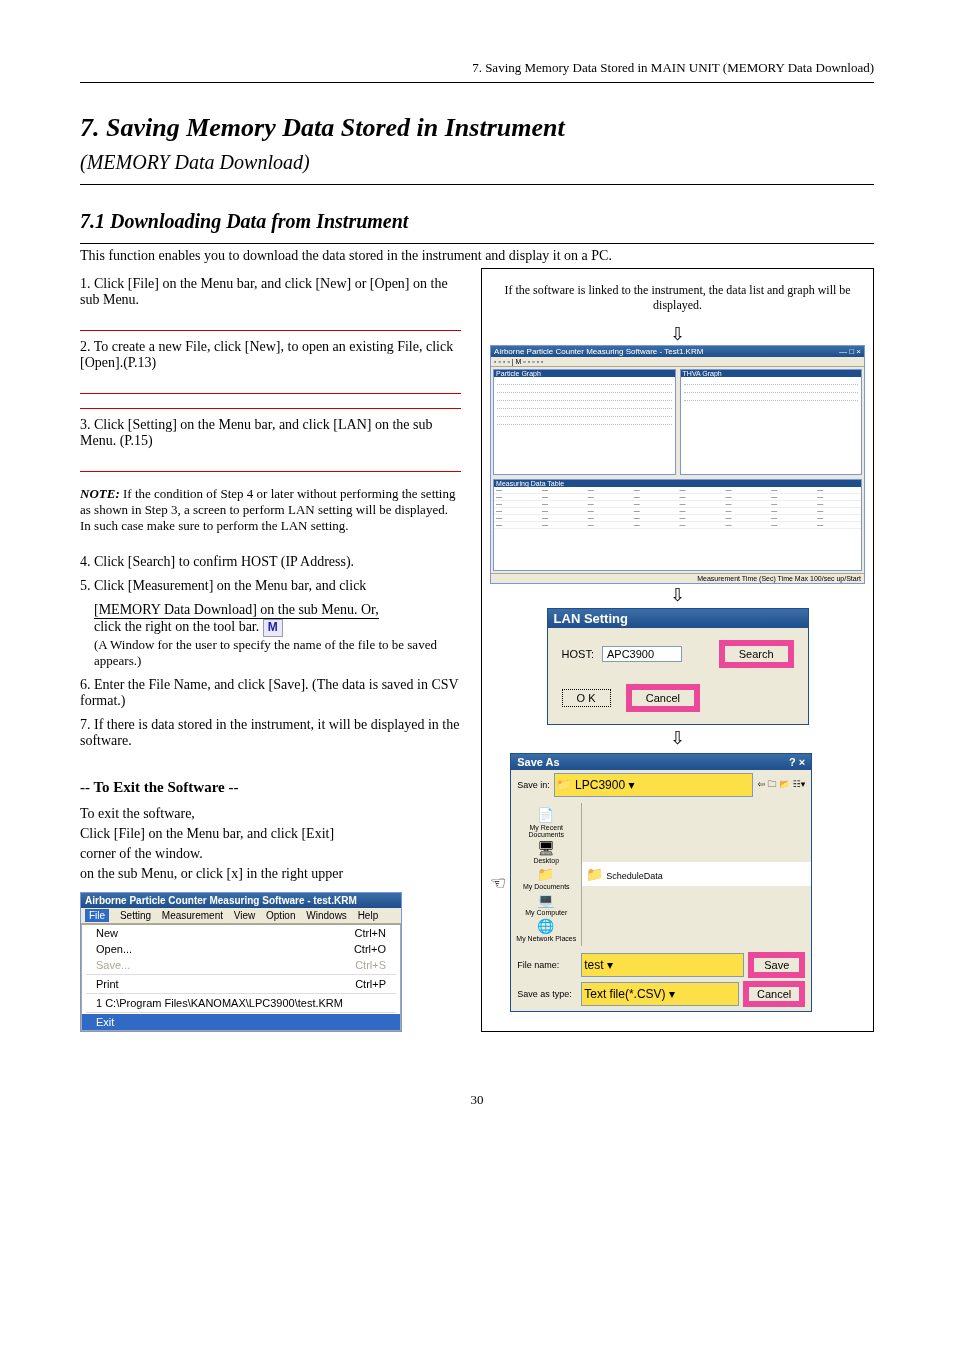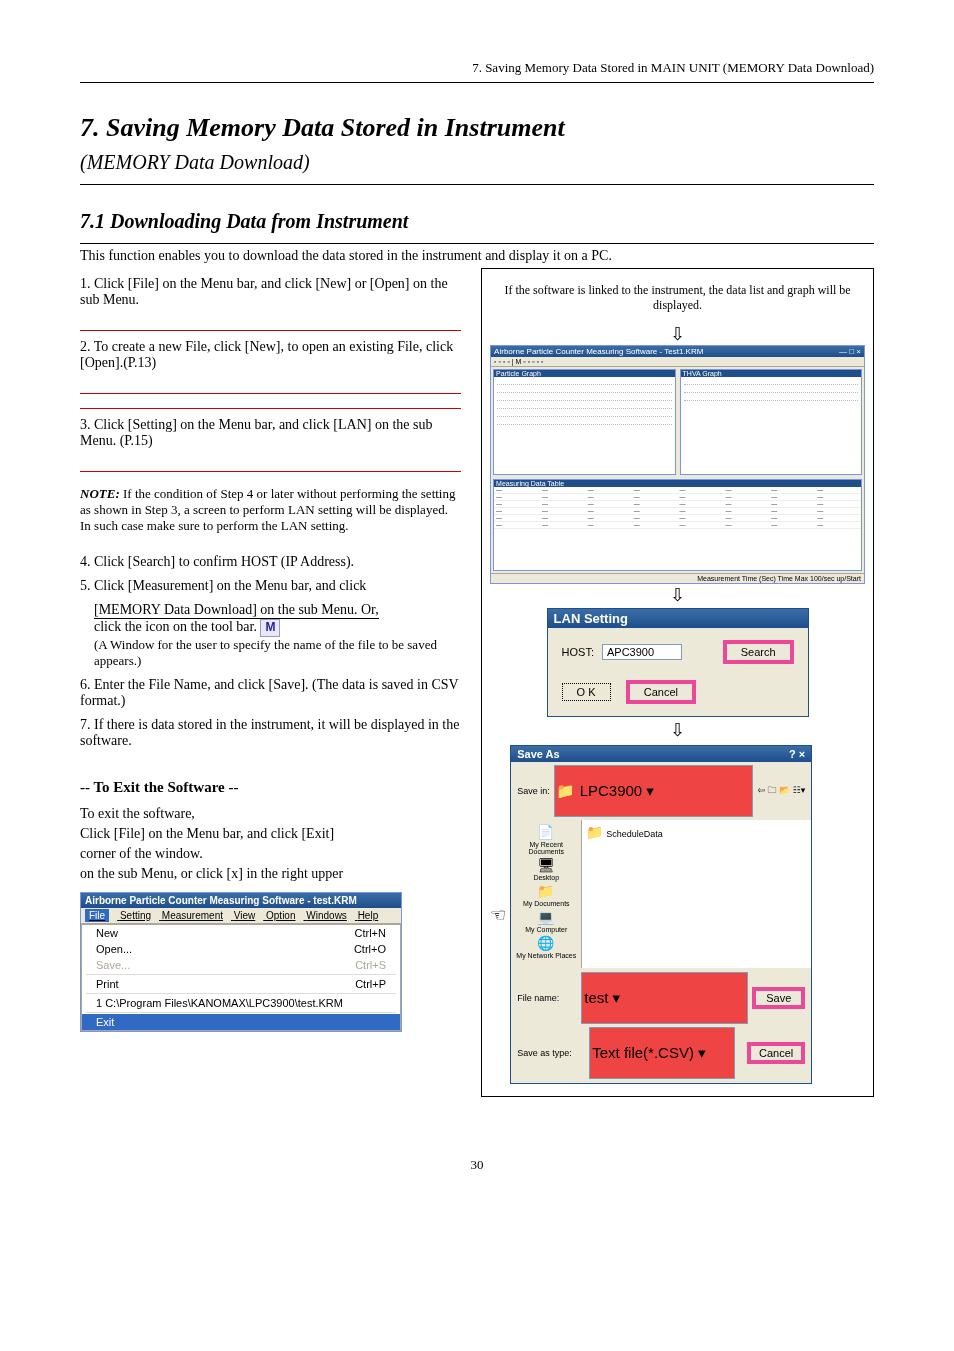--- a/index.html
+++ b/index.html
@@ -146,73 +146,72 @@
   }
   .dlg-title {
     background:linear-gradient(#3b6ea5,#1e4e8c);
     color:#fff;font-weight:bold;
     padding:2px 6px;font-size:13px;
   }
   .dlg-body {
     padding:12px 14px;
   }
   .btn-xp {
-    display:inline-block;background:#ece9d8;border:4px solid #ec4899;
+    display:inline-block;background:#ece9d8;border:6px solid #ec4899;
     padding:2px 14px;font-size:11px;
   }
   .input-xp {
     border:1px solid #7f9db9;background:#fff;padding:1px 4px;font-size:11px;
   }
   .save-dlg {
     border:1px solid #1e4e8c;background:#ece9d8;
     font-family:Tahoma,sans-serif;font-size:10px;
     margin:4px 0;width:300px;
   }
   .save-dlg-title {
     background:linear-gradient(#3b6ea5,#1e4e8c);color:#fff;
     padding:2px 6px;font-size:11px;font-weight:bold;
     display:flex;justify-content:space-between;
   }
   .save-dlg-body {
-    display:flex;height:148px;
+    display:flex;height:148px;align-items:center;
   }
   .places-bar {
     width:70px;background:#ece9d8;border-right:1px solid #aca899;
     display:flex;flex-direction:column;align-items:center;
     padding:4px 0;gap:2px;font-size:7px;text-align:center;
   }
   .place-item {display:flex;flex-direction:column;align-items:center;gap:1px;}
   .folder-icon::before{content:"📁";font-size:14px;}
   .doc-icon::before{content:"📄";font-size:14px;}
   .desk-icon::before{content:"🖥";font-size:14px;}
   .comp-icon::before{content:"💻";font-size:14px;}
   .net-icon::before{content:"🌐";font-size:14px;}
   .file-area {
     flex:1;background:#fff;padding:4px;font-size:9px;
   }
   .save-rows {
     padding:4px 6px;font-size:9px;
   }
   .dropdown-xp {
-    display:inline-block;border:1px solid #7f9db9;background:#ef4444;
-    padding:16px 2px;font-size:15px;
+    display:inline-block;border:1px solid #7f9db9;background:#fde047;
+    padding:4px 2px;font-size:12px;
   }
   .menu-shot {
     border:1px solid #7a96df;
     font-family:Tahoma,sans-serif;font-size:11px;
     width:320px;margin-top:10px;
   }
   .menu-title {
     background:linear-gradient(#3b6ea5,#1e4e8c);color:#fff;
     padding:2px 4px;font-size:10px;font-weight:bold;
   }
   .menubar {
     background:#ece9d8;border-bottom:1px solid #aca899;font-size:10px;
     padding:2px 4px;
-    text-decoration:underline;
   }
   .menubar span{margin-right:8px;}
   .menubar .sel{background:#316ac5;color:#fff;padding:1px 4px;}
   .dropdown-menu {
     background:#fff;border:1px solid #aca899;font-size:11px;
   }
   .dropdown-menu .mrow{
     display:flex;justify-content:space-between;padding:2px 14px;text-align:right;
   }
   .dropdown-menu .disabled{color:#aca899;}
@@ -262,21 +261,21 @@
       <span class="note-title">NOTE:</span>
       <span>If the condition of Step 4 or later without performing the setting as shown in Step 3, a screen to perform LAN setting will be displayed. In such case make sure to perform the LAN setting.</span>
     </div>
 
     <div class="step" style="margin-top:20px">4. Click [Search] to confirm HOST (IP Address).</div>
     <div class="step">5.  Click [Measurement] on the Menu bar, and click</div>
     <div style="margin-left:14px">
       <span class="underline-black">[MEMORY Data Download] on the sub Menu. Or,</span>
     </div>
     <div style="margin-left:14px">
-      <span>click the icon        on the tool bar.</span>
+      <span>click the right        on the tool bar.</span>
       <span class="m-icon">M</span>
     </div>
     <div style="margin-left:14px;font-size:13px">(A Window for the user to specify the name of the file to be saved appears.)</div>
 
     <div class="step">6. Enter the File Name, and click [Save]. (The data is saved in CSV format.)</div>
     <div class="step">7.  If there is data stored in the instrument, it will be displayed in the software.</div>
 
     <div class="sub-heading">-- To Exit the Software --</div>
     <div class="body-text">To exit the software,</div>
     <div class="body-text">Click [File] on the Menu bar, and click [Exit]</div>
@@ -482,21 +481,21 @@
           <div class="file-area">
             <span class="folder-icon"></span> <span>ScheduleData</span>
           </div>
         </div>
         <div class="save-rows">
           <div style="display:flex;align-items:center;gap:4px;margin-bottom:3px">
             <span style="width:60px">File name:</span>
             <span class="dropdown-xp" style="flex:1"><span>test</span> ▾</span>
             <span class="btn-xp" style="padding:1px 10px">Save</span>
           </div>
-          <div style="display:flex;align-items:center;gap:12px">
+          <div style="display:flex;align-items:center;gap:4px">
             <span style="width:60px">Save as type:</span>
             <span class="dropdown-xp" style="flex:1"><span>Text file(*.CSV)</span> ▾</span>
             <span class="btn-xp" style="padding:1px 8px">Cancel</span>
           </div>
         </div>
       </div>
     </div>
 
   </div>
 </div>

